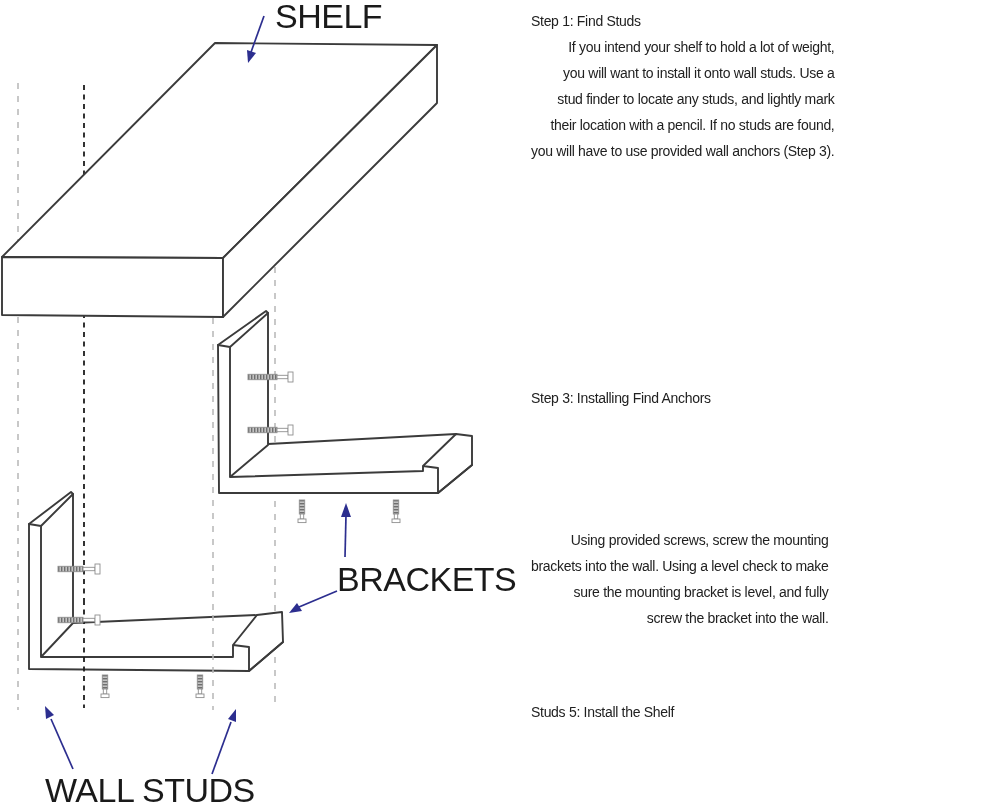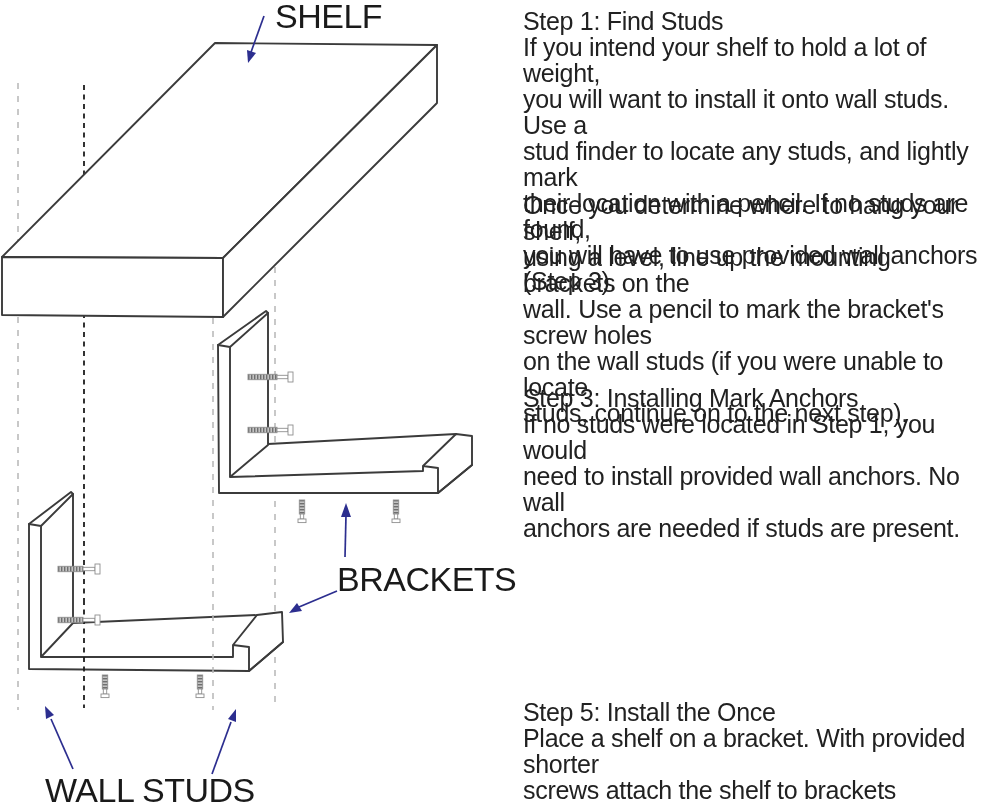--- a/index.html
+++ b/index.html
@@ -13,24 +13,24 @@
   .ln{stroke:var(--line,#3b3b3b);stroke-width:1.9;fill:none;stroke-linejoin:round;stroke-linecap:round;}
   .face{stroke:var(--line,#3b3b3b);stroke-width:1.9;fill:#ffffff;stroke-linejoin:round;}
   .stud-light{stroke:var(--stud-line-light,#b6b6b6);stroke-width:1.5;fill:none;stroke-dasharray:6 7;}
   .stud-dark{stroke:var(--stud-line-dark,#1c1c1c);stroke-width:1.8;fill:none;stroke-dasharray:5 4.5;}
   .arrow-ln{stroke:var(--arrow,#2c2e8f);stroke-width:1.7;fill:none;}
   .arrow-hd{fill:var(--arrow,#2c2e8f);stroke:none;}
   .diagram-label{fill:var(--label,#1a1a1a);font-size:34px;letter-spacing:-0.5px;}
   .screw-outline{stroke:#8f8f8f;stroke-width:0.9;}
   
   .steps{position:absolute;left:523px;top:0;width:462px;}
-  .step{position:absolute;left:0;color:var(--text,#222222);
-        font-size:25px;line-height:26px;letter-spacing:-0.3px;}
+  .step{position:absolute;left:8px;color:var(--text,#222222);
+        font-size:14px;line-height:26px;letter-spacing:-0.3px;}
   .step-title{white-space:nowrap;}
-  .step-body{white-space:pre-line;}
+  .step-body{white-space:pre-line;text-align:right;}
 </style>
 </head>
 <body>
 
 <div class="sheet">
 
   <svg class="diagram-svg" width="520" height="806" viewBox="0 0 520 806">
     <defs>
       <pattern id="thrH" patternUnits="userSpaceOnUse" width="3" height="6">
         <rect width="3" height="6" fill="#c3c3c3"></rect>
@@ -153,34 +153,28 @@
   <div class="steps">
     <div class="step" style="top:8px">
       <div class="step-title">Step 1: Find Studs</div>
       <div class="step-body">If you intend your shelf to hold a lot of weight,
 you will want to install it onto wall studs. Use a
 stud finder to locate any studs, and lightly mark
 their location with a pencil. If no studs are found,
 you will have to use provided wall anchors (Step 3).</div>
     </div>
     <div class="step" style="top:192px">
-      <div class="step-body">Once you determine where to hang your shelf,
-using a level, line up the mounting brackets on the
-wall. Use a pencil to mark the bracket's screw holes
-on the wall studs (if you were unable to locate
-studs, continue on to the next step).</div>
     </div>
     <div class="step" style="top:385px">
-      <div class="step-title">Step 3: Installing Mark Anchors</div>
-      <div class="step-body">If no studs were located in Step 1, you would
-need to install provided wall anchors. No wall
-anchors are needed if studs are present.</div>
+      <div class="step-title">Step 3: Installing Find Anchors</div>
     </div>
     <div class="step" style="top:527px">
+      <div class="step-body">Using provided screws, screw the mounting
+brackets into the wall. Using a level check to make
+sure the mounting bracket is level, and fully
+screw the bracket into the wall.</div>
     </div>
     <div class="step" style="top:699px">
-      <div class="step-title">Step 5: Install the Once</div>
-      <div class="step-body">Place a shelf on a bracket. With provided shorter
-screws attach the shelf to brackets</div>
+      <div class="step-title">Studs 5: Install the Shelf</div>
     </div>
   </div>
 
 </div>
 
 </body></html>

